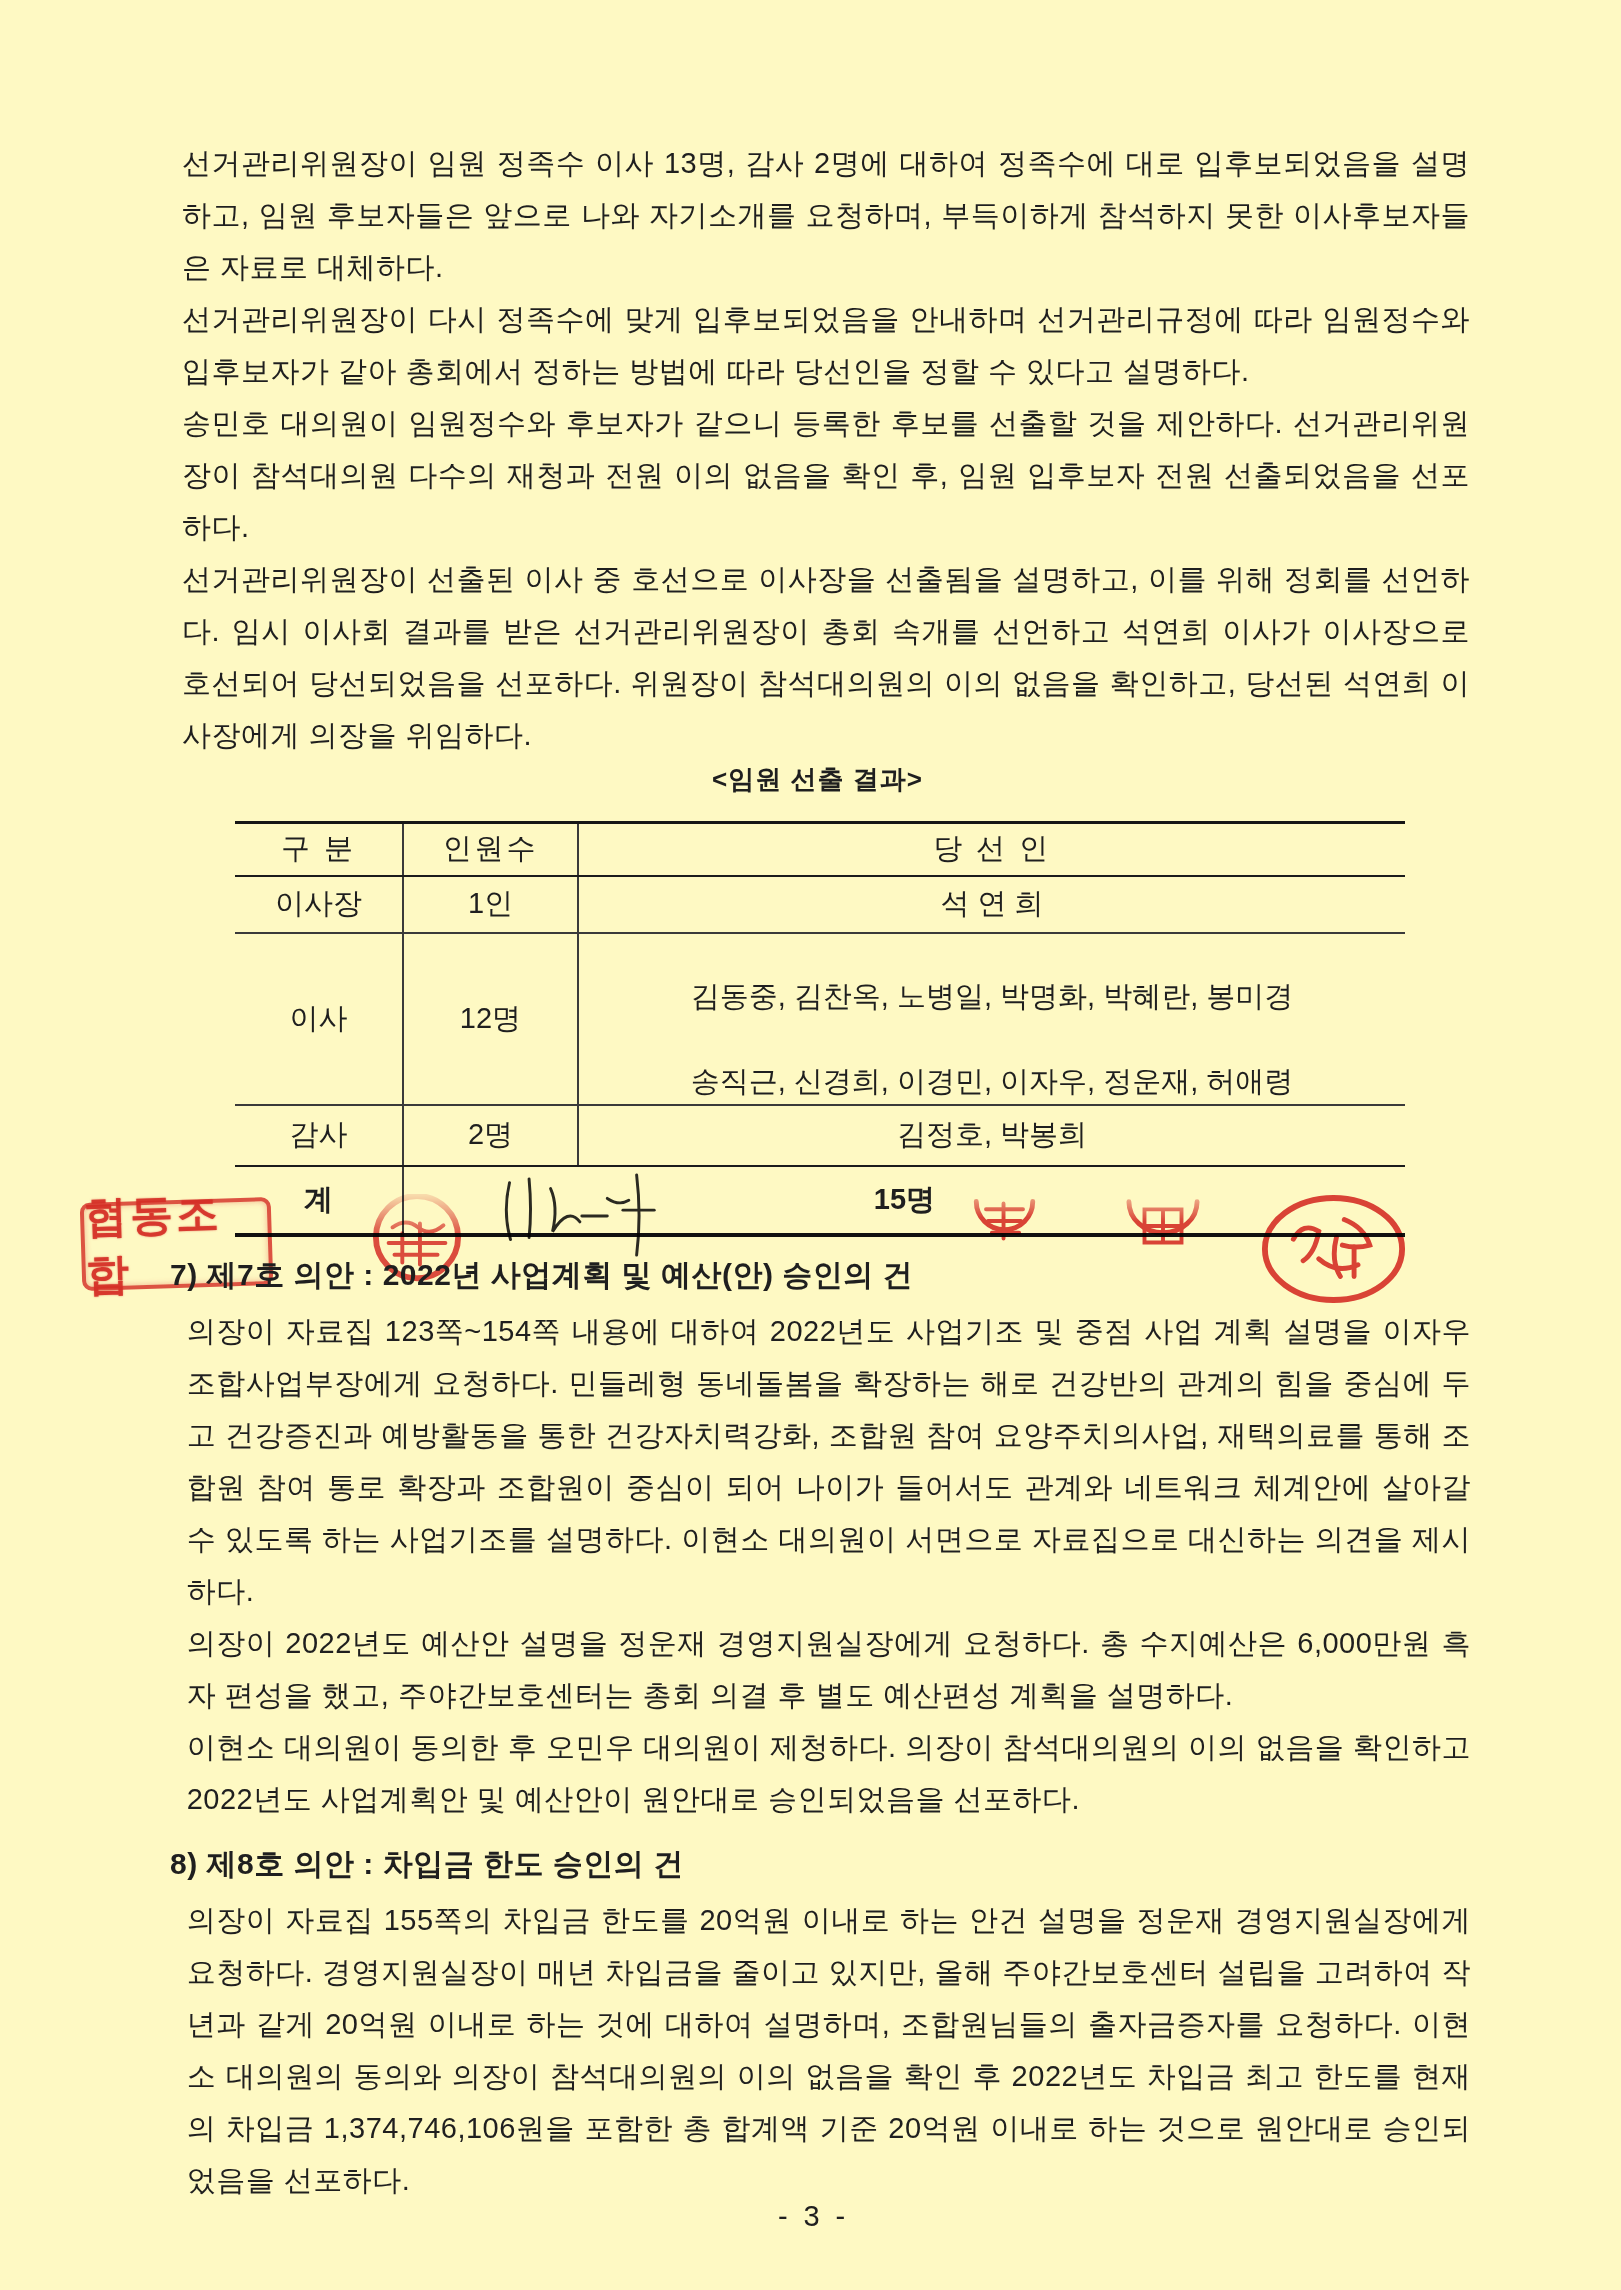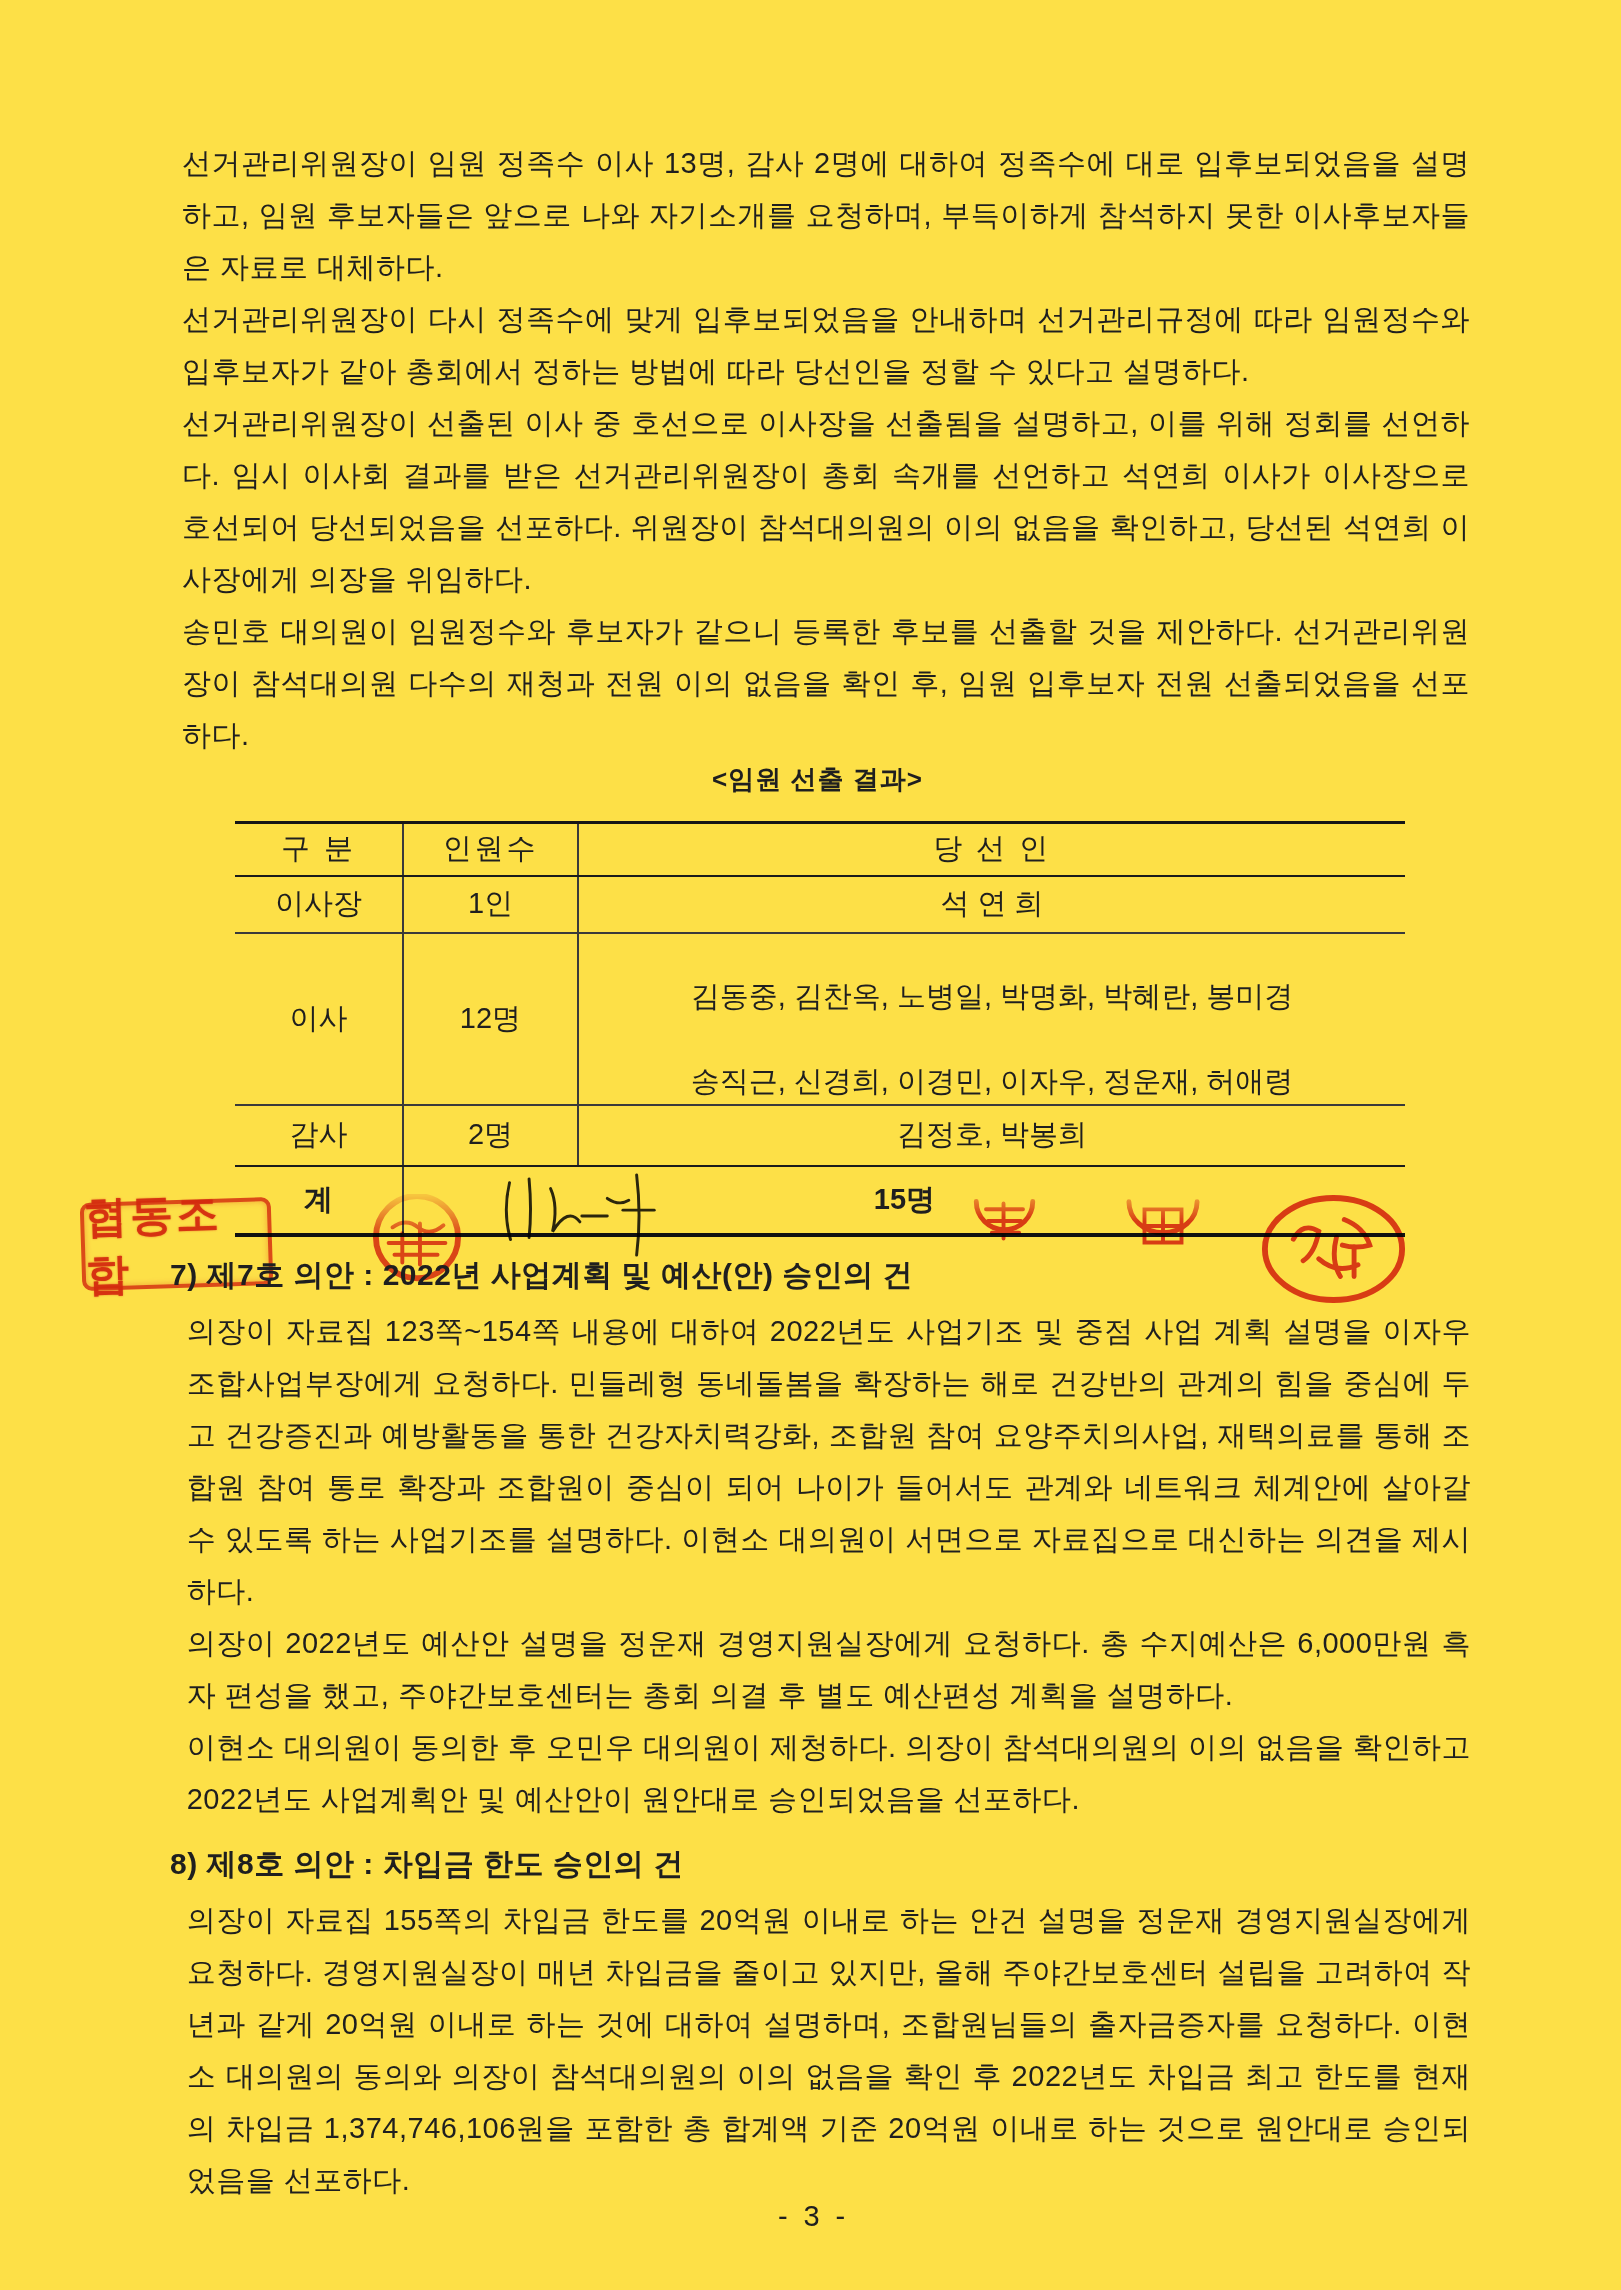--- a/index.html
+++ b/index.html
@@ -1,17 +1,17 @@
 <!DOCTYPE html>
 <html><head>
 <meta charset="utf-8">
 <style>
   html,body{margin:0;padding:0;background:#9a9a9a;}
   .page{
-    position:relative;width:1621px;height:2291px;background:#fde047;
+    position:relative;width:1621px;height:2291px;background:#fef9c3;
     font-family:"Liberation Sans","DejaVu Sans",sans-serif;
     color:#1f1f1f;overflow:hidden;
   }
   
   .textblock{position:absolute;font-size:29px;line-height:52px;
     text-align:justify;word-break:break-all;letter-spacing:0.5px;}
   .textblock p{margin:0;}
   #top-text{left:182px;top:137px;width:1288px;}
   
   #table-title{position:absolute;left:235px;top:762px;width:1165px;
@@ -62,22 +62,22 @@
             mask-image:linear-gradient(to bottom,rgba(0,0,0,.15) 0%,#000 45%);}
 </style>
 </head>
 <body>
 
 <div class="page">
 
   <div id="top-text" class="textblock">
     <p>선거관리위원장이 임원 정족수 이사 13명, 감사 2명에 대하여 정족수에 대로 입후보되었음을 설명하고, 임원 후보자들은 앞으로 나와 자기소개를 요청하며, 부득이하게 참석하지 못한 이사후보자들은 자료로 대체하다.</p>
     <p>선거관리위원장이 다시 정족수에 맞게 입후보되었음을 안내하며 선거관리규정에 따라 임원정수와 입후보자가 같아 총회에서 정하는 방법에 따라 당선인을 정할 수 있다고 설명하다.</p>
+    <p>송민호 대의원이 임원정수와 후보자가 같으니 등록한 후보를 선출할 것을 제안하다. 선거관리위원장이 참석대의원 다수의 재청과 전원 이의 없음을 확인 후, 임원 입후보자 전원 선출되었음을 선포하다.</p>
     <p>선거관리위원장이 선출된 이사 중 호선으로 이사장을 선출됨을 설명하고, 이를 위해 정회를 선언하다. 임시 이사회 결과를 받은 선거관리위원장이 총회 속개를 선언하고 석연희 이사가 이사장으로 호선되어 당선되었음을 선포하다. 위원장이 참석대의원의 이의 없음을 확인하고, 당선된 석연희 이사장에게 의장을 위임하다.</p>
-    <p>송민호 대의원이 임원정수와 후보자가 같으니 등록한 후보를 선출할 것을 제안하다. 선거관리위원장이 참석대의원 다수의 재청과 전원 이의 없음을 확인 후, 임원 입후보자 전원 선출되었음을 선포하다.</p>
   </div>
 
   <div id="table-title">&lt;임원 선출 결과&gt;</div>
 
   <table class="etable">
     <thead>
       <tr class="hdr">
         <th class="c1">구 분</th>
         <th class="c2">인원수</th>
         <th class="c3">당 선 인</th>

